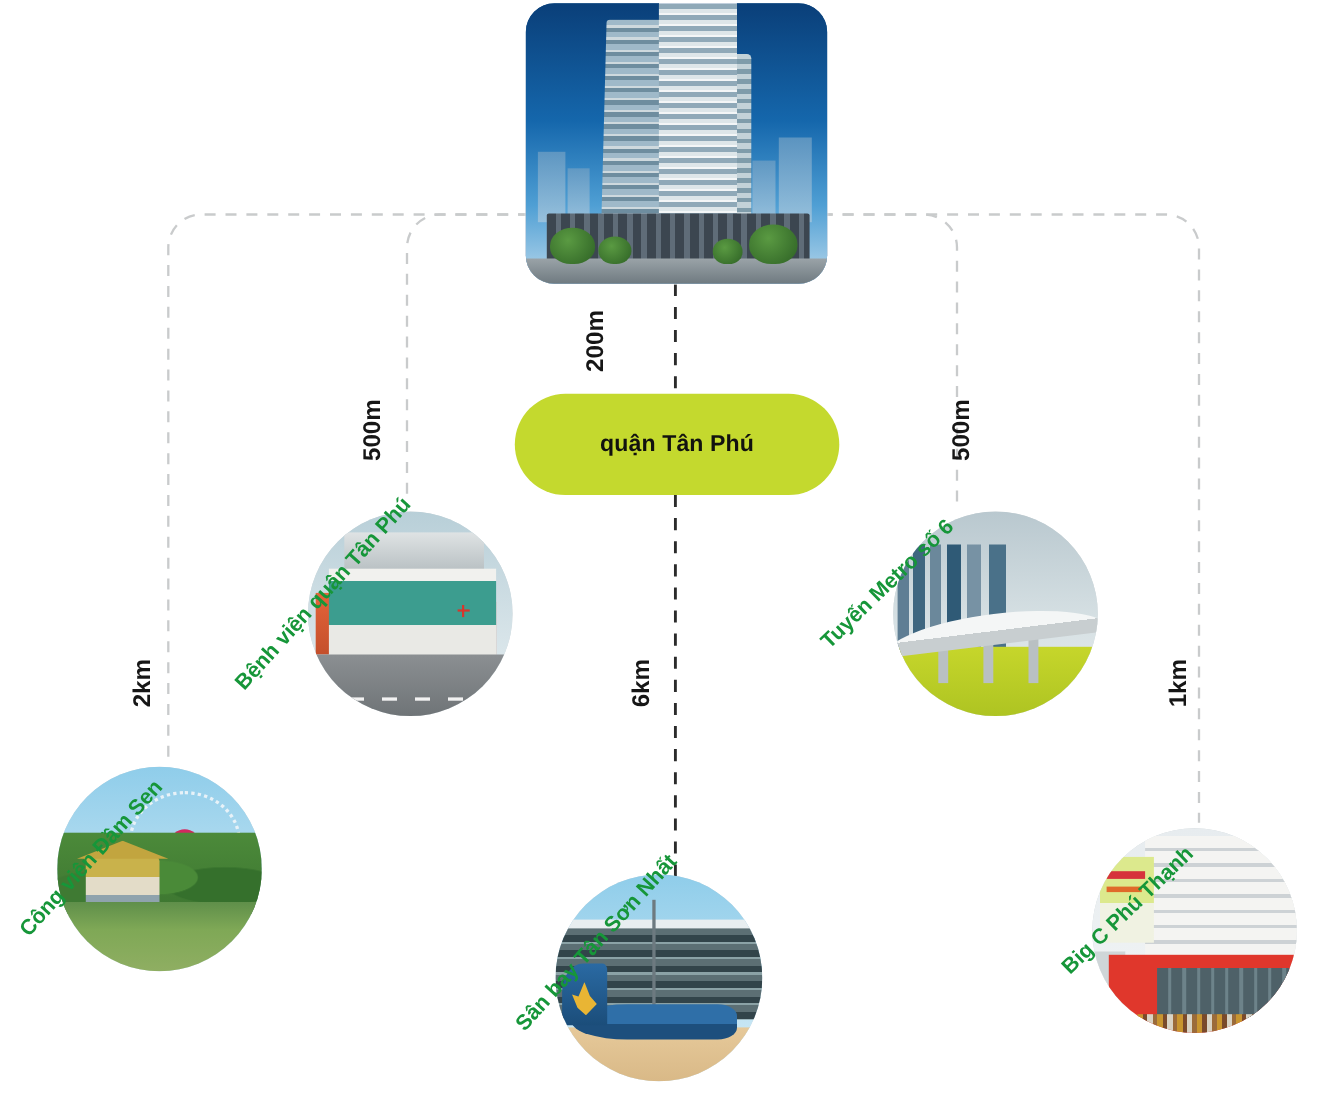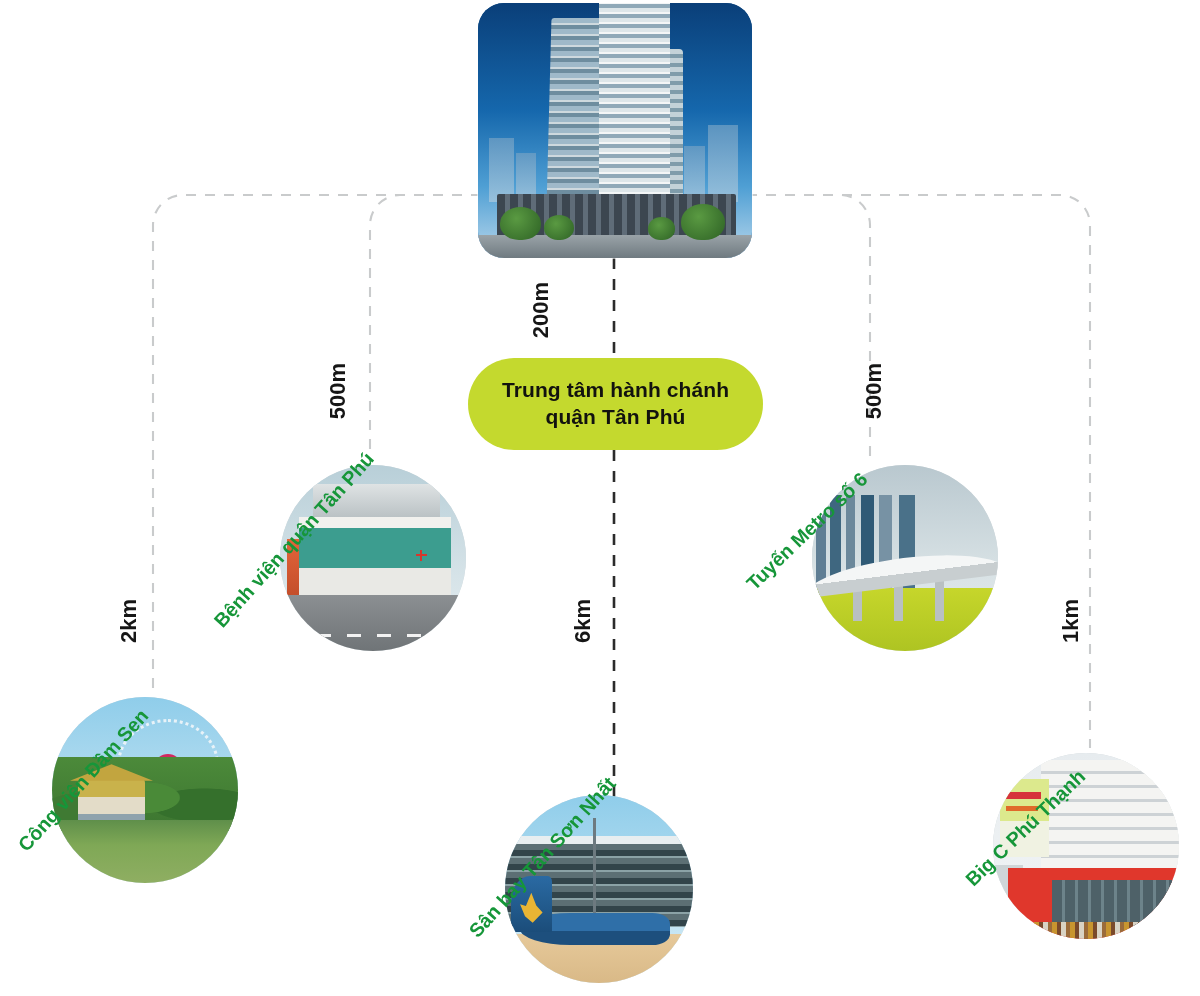--- a/index.html
+++ b/index.html
@@ -381,21 +381,20 @@
     <div class="hero-tree" style="left:8%;width:15%;height:13%;"></div>
     <div class="hero-tree" style="left:24%;width:11%;height:10%;"></div>
     <div class="hero-tree" style="right:10%;width:16%;height:14%;"></div>
     <div class="hero-tree" style="right:28%;width:10%;height:9%;"></div>
   </div>
 
   <div class="dist" style="left:501px; top:297px; width:80px; text-align:center;">200m</div>
 
   <div class="pill" style="background:#c4d92e;">
     <div>
-      <div>Trung tâm hành chánh</div>
       <div>quận Tân Phú</div>
     </div>
   </div>
 
   <div class="dist" style="left:543px; top:608px; width:80px; text-align:center;">6km</div>
 
   <div class="dist" style="left:292px; top:378px; width:92px; text-align:center;">500m</div>
 
   <div class="dist" style="left:89px; top:608px; width:80px; text-align:center;">2km</div>
 

